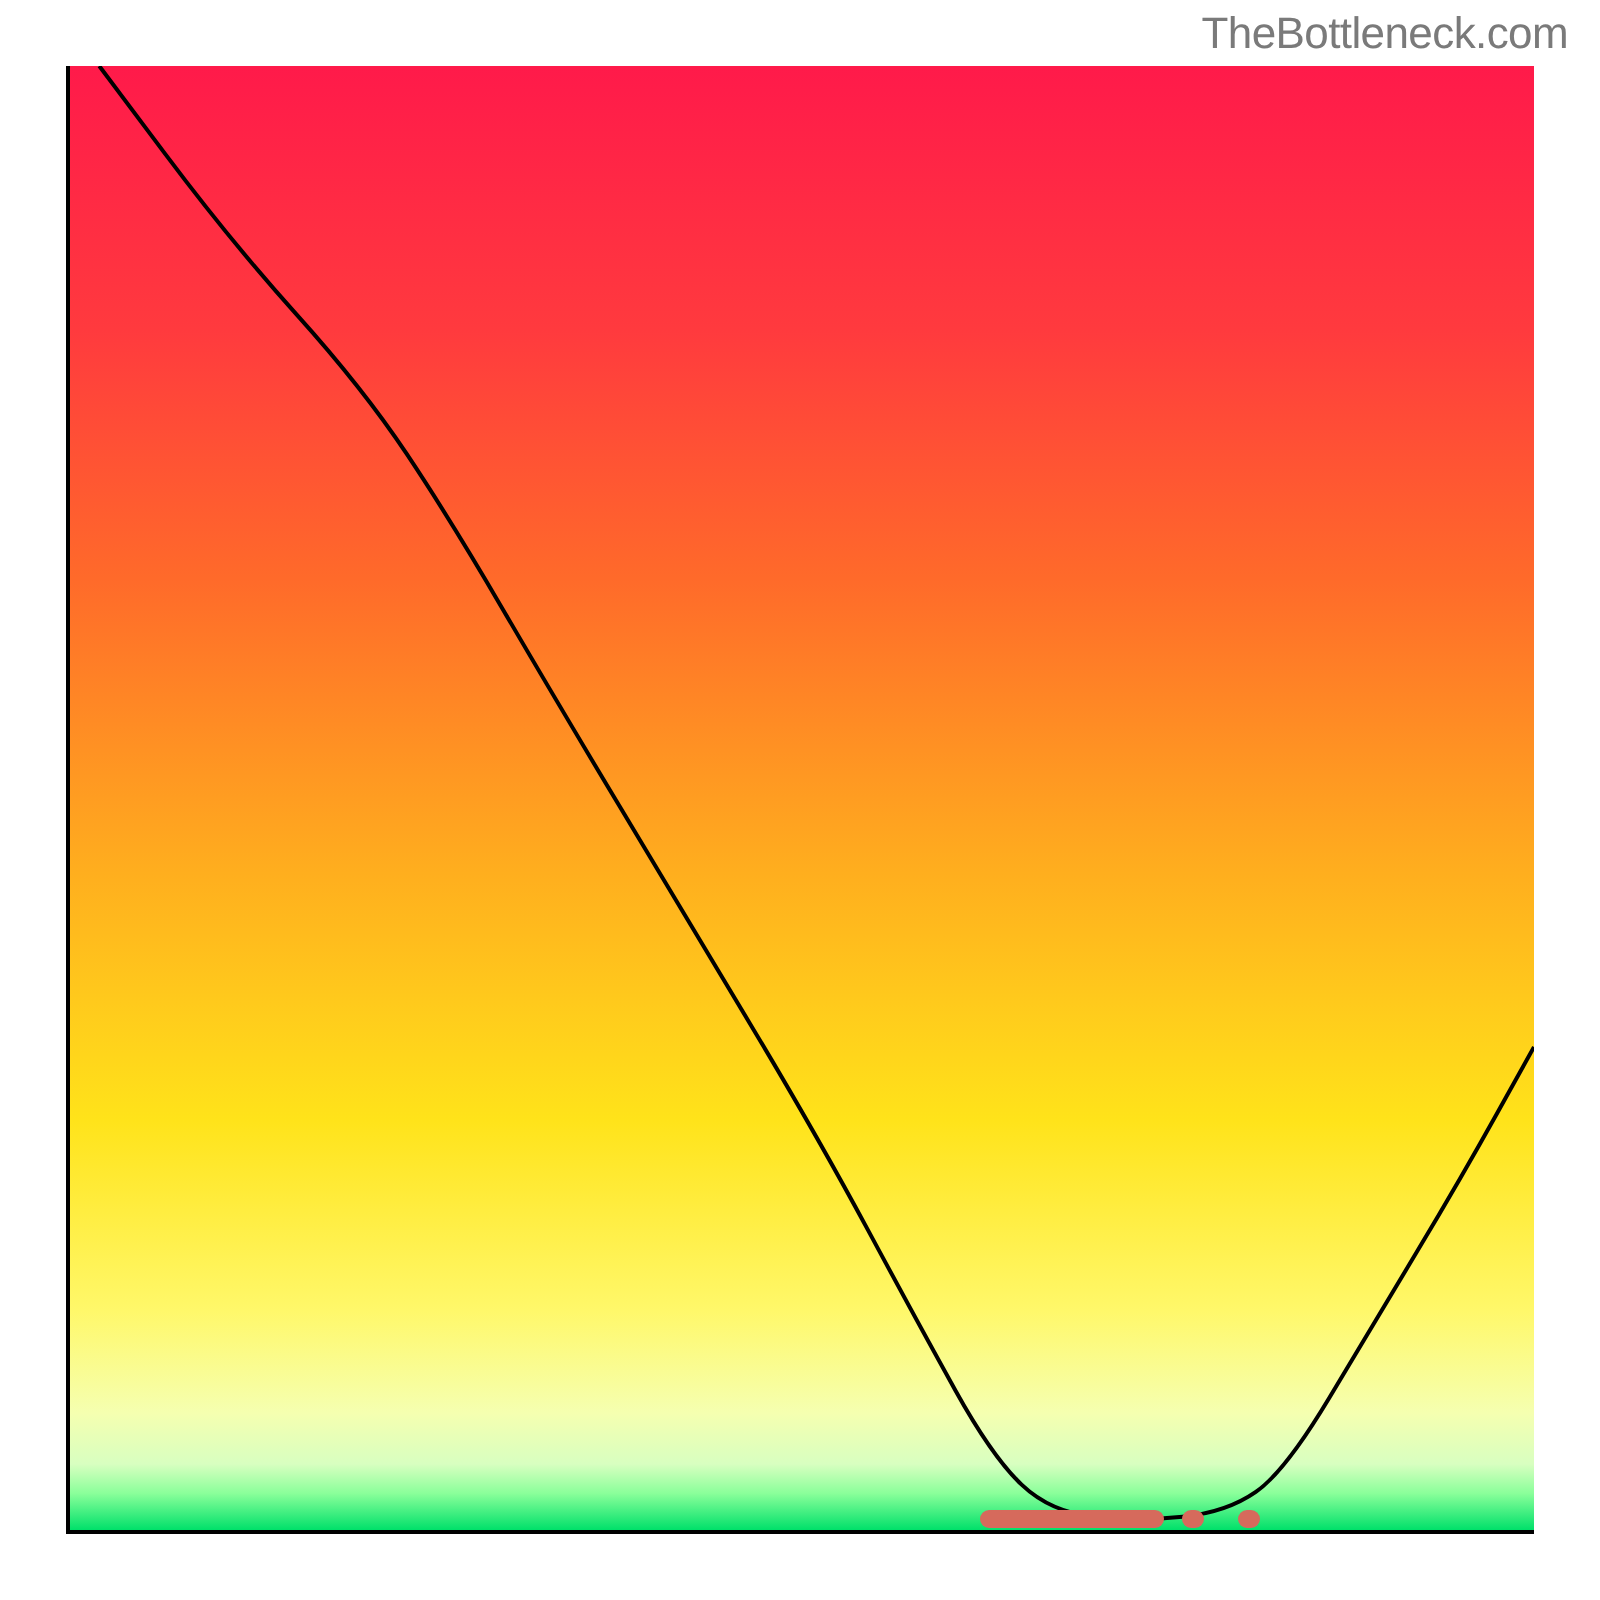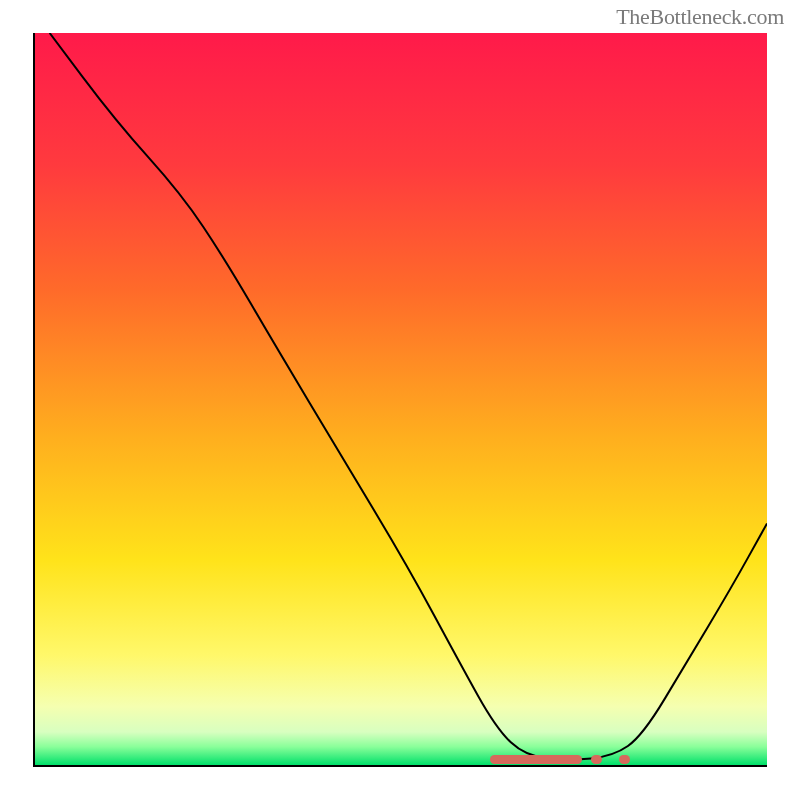--- a/index.html
+++ b/index.html
@@ -16,21 +16,20 @@
 }
 .watermark {
   position: absolute;
   top: 4px;
   right: 16px;
   font-size: 22px;
   color: #7a7a7a;
   font-weight: 500;
   letter-spacing: -0.3px;
   z-index: 10;
-  font-family: Liberation Serif, serif;
 }
 .plot-area {
   position: absolute;
   left: 33px;
   top: 33px;
   width: 734px;
   height: 734px;
   border-left: 2px solid #000000;
   border-bottom: 2px solid #000000;
   overflow: hidden;

